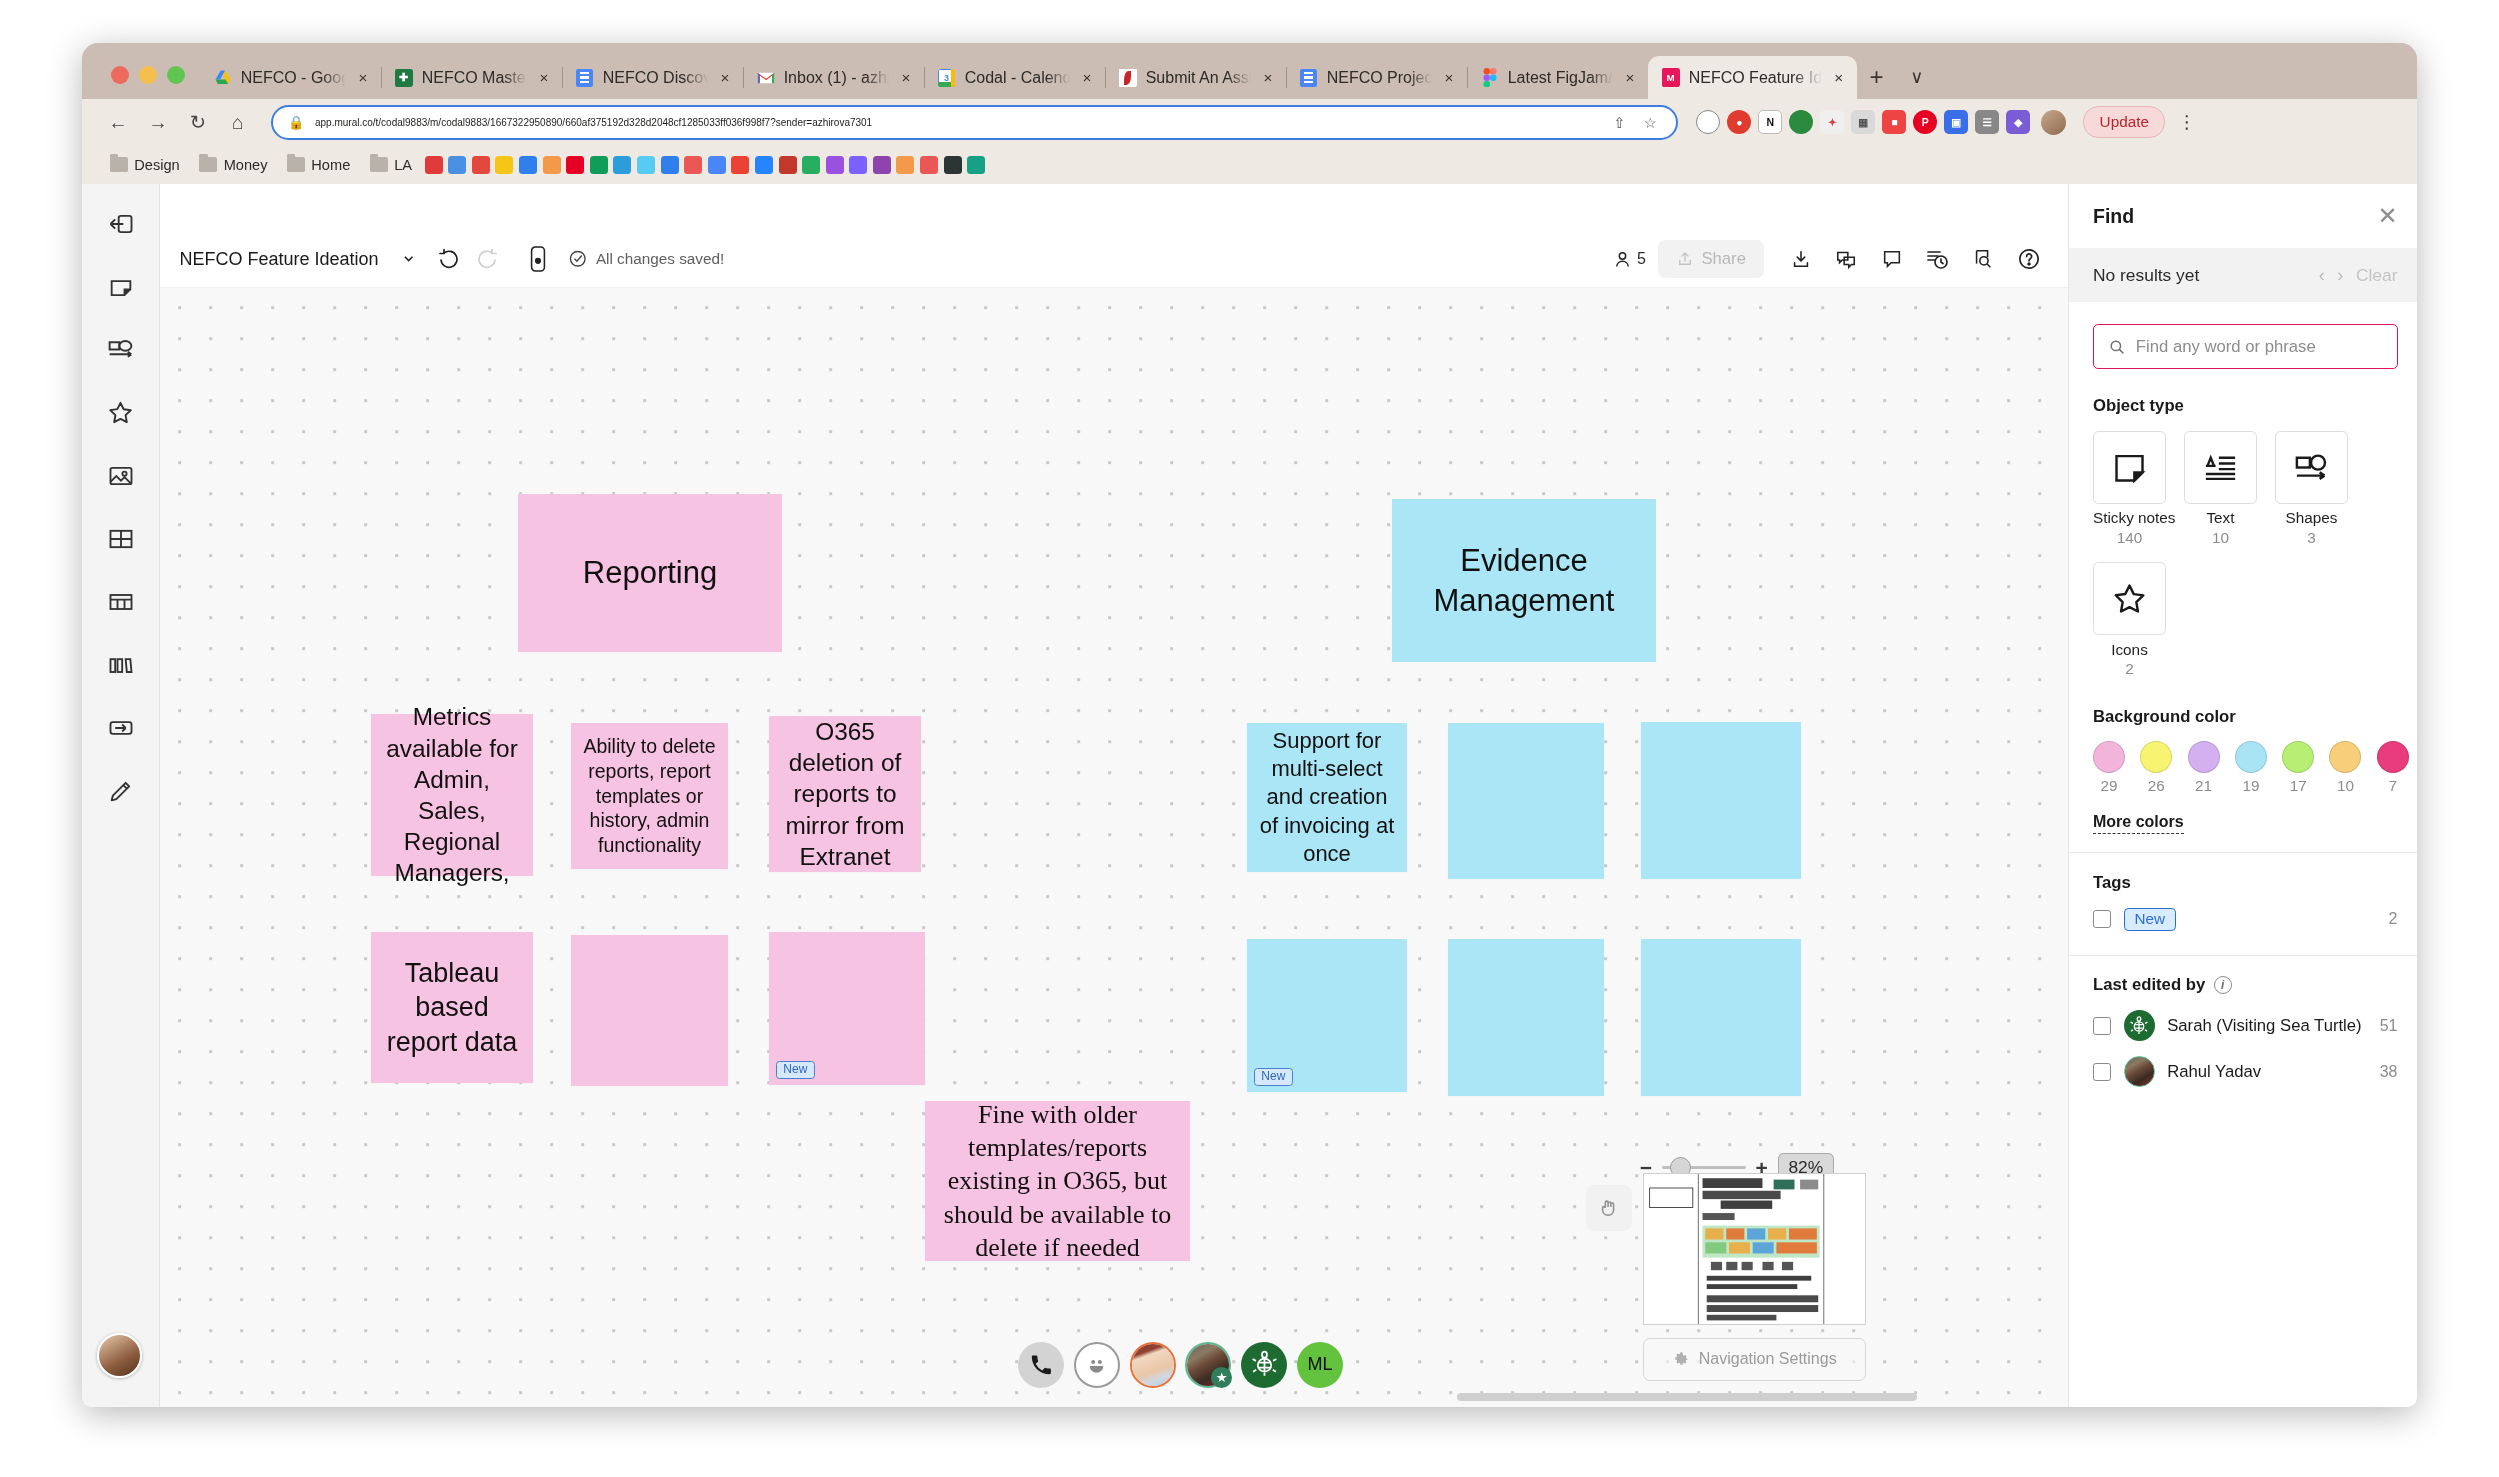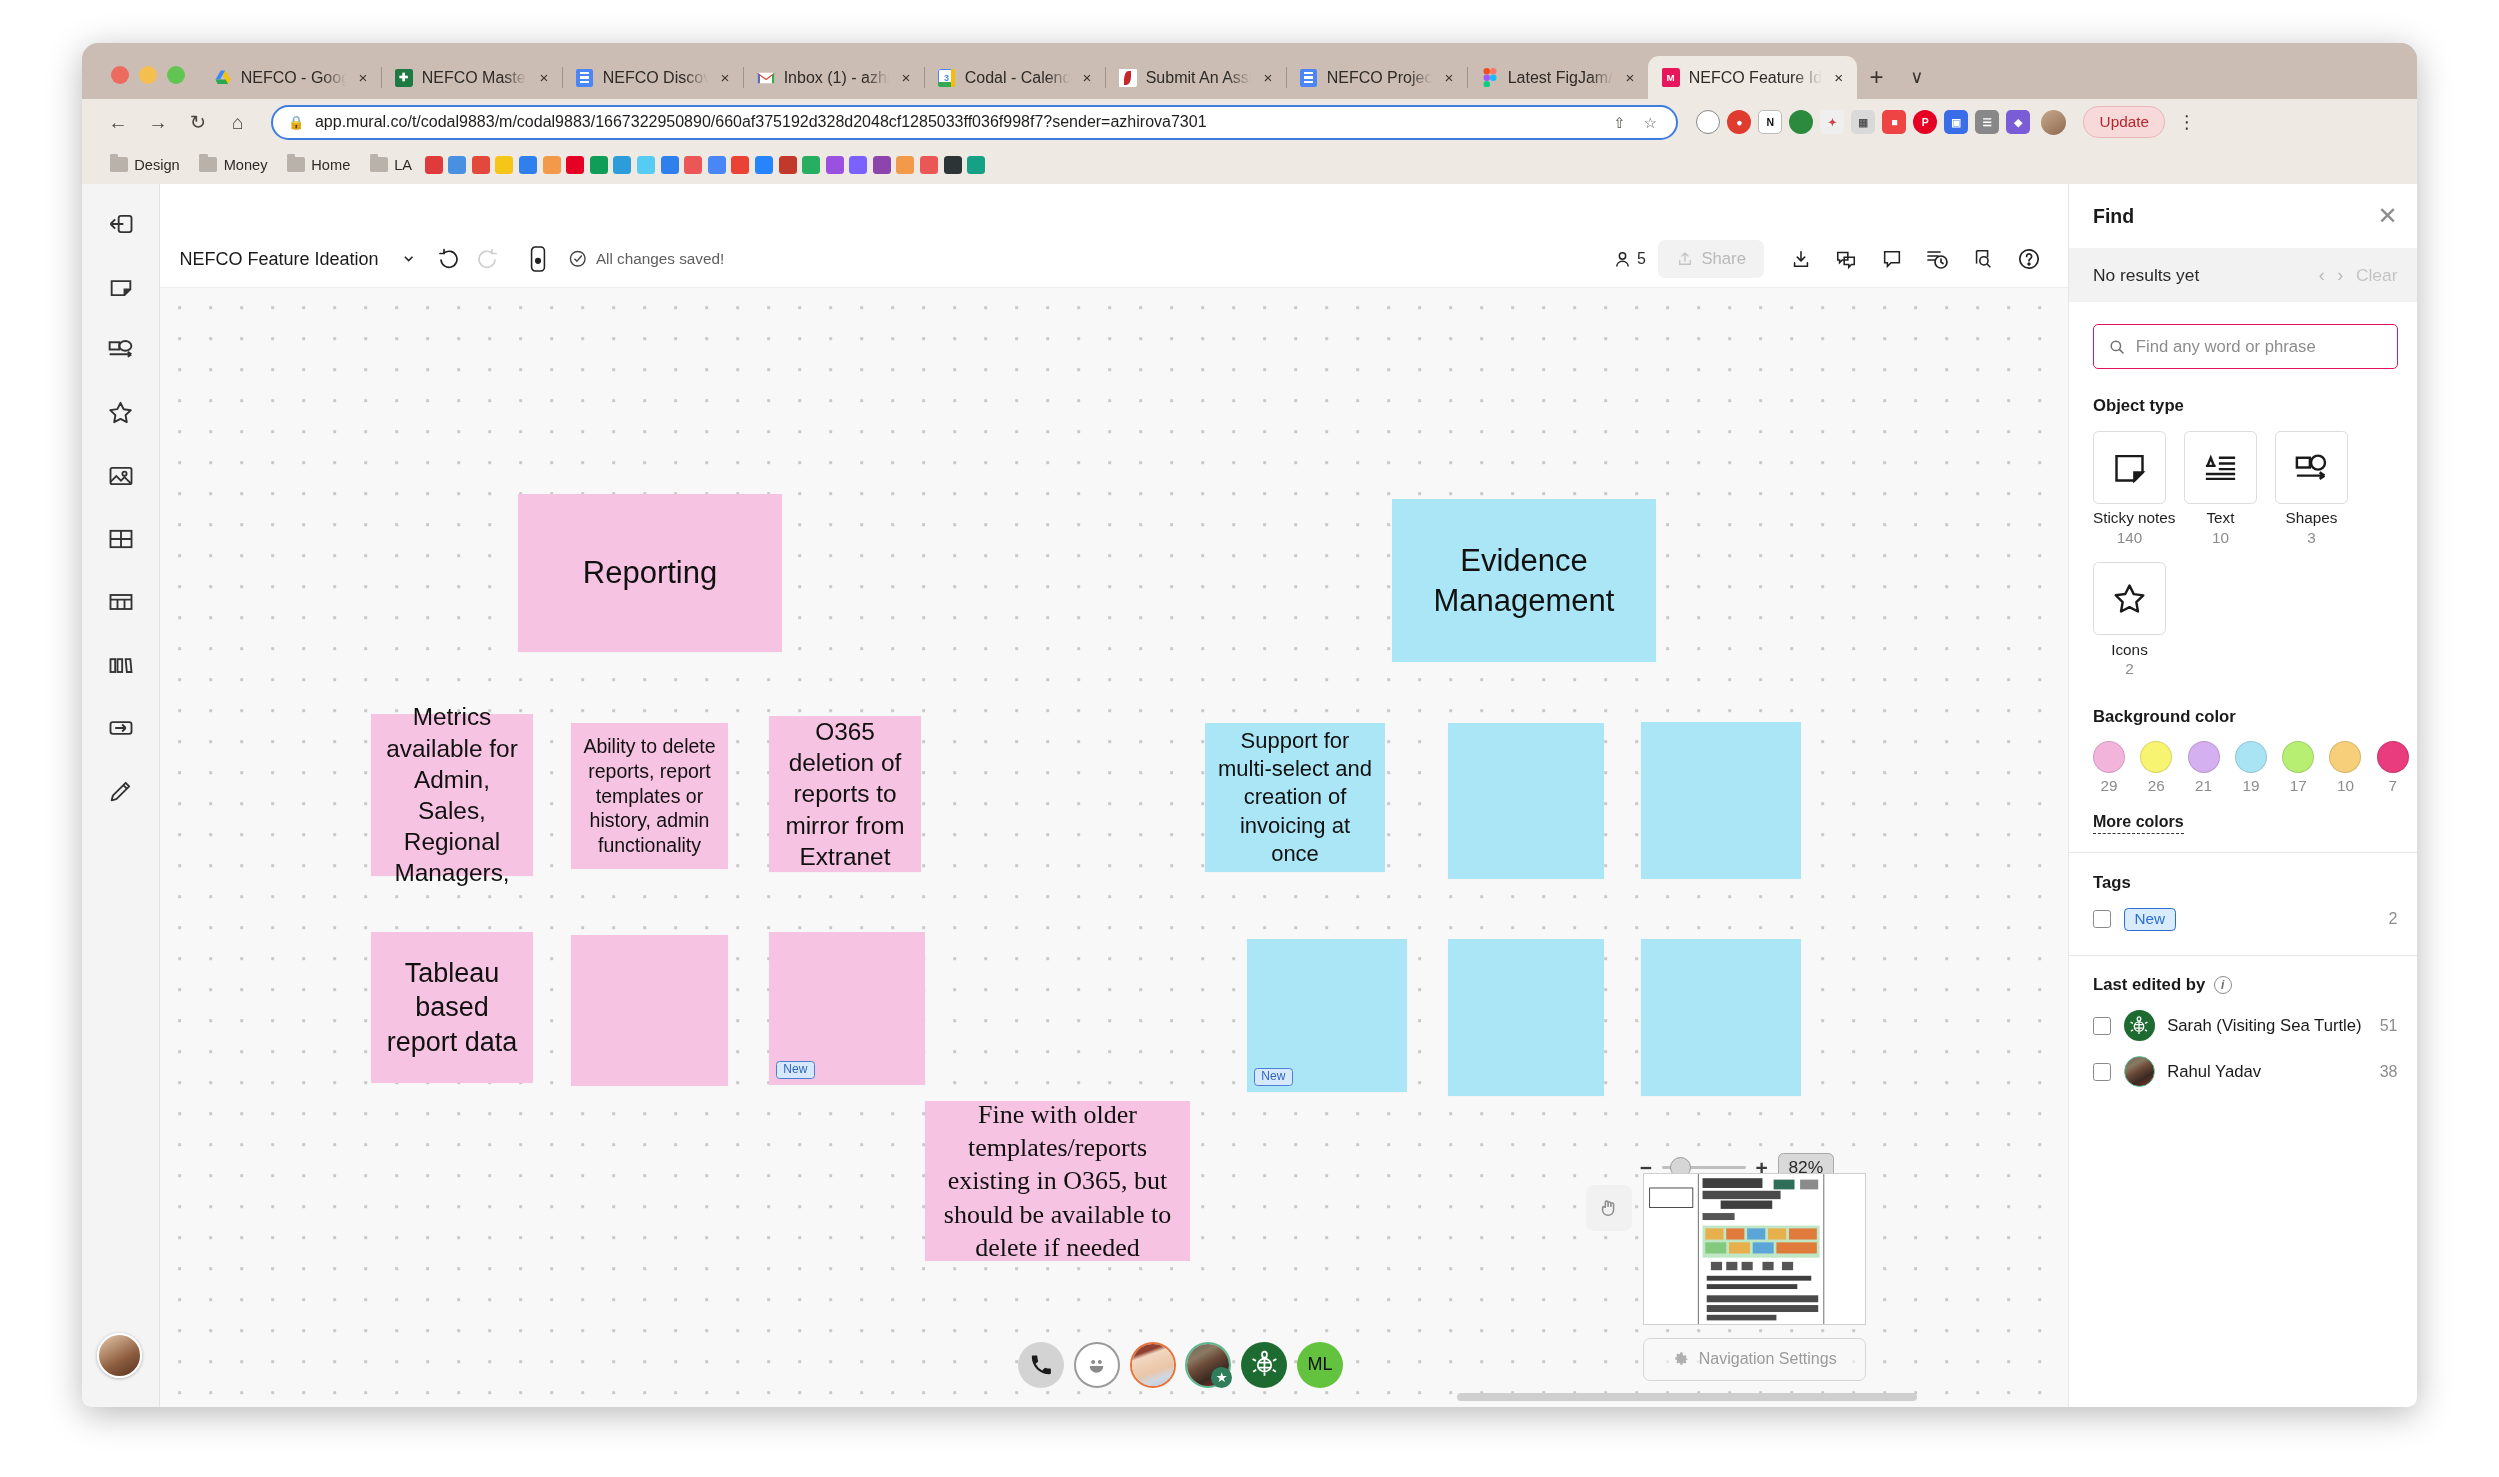--- a/index.html
+++ b/index.html
@@ -128,21 +128,21 @@
     border: 2.1px solid #3d7de0;
     border-radius: 18px;
     display: flex; align-items: center;
     padding: 0 15.3px;
     gap: 9.8px;
     margin-left: 9.8px;
   }
   #omnibox-lock { font-size: 13.3px; color: #3d3a36; }
   #omnibox-url {
     flex: 1 1 auto;
-    font-size: 16px;
+    font-size: 10px;
     color: #1f1d1b;
     white-space: nowrap; overflow: hidden;
   }
   .omni-act { font-size: 14.6px; color: #5a5550; padding: 0 4.2px; }
 
   #ext-icons {
     display: flex; align-items: center; gap: 7px;
     margin-left: 11px;
   }
   .ext {
@@ -945,21 +945,21 @@
             </div>
             <div class="note pink" style="left: 211px; top: 426px; width: 162px; height: 162px; font-size: 24.4px;">
               <span>Metrics available for Admin, Sales, Regional Managers,</span>
             </div>
             <div class="note pink" style="left: 411px; top: 435px; width: 157px; height: 146px; font-size: 19.5px;">
               <span>Ability to delete reports, report templates or history, admin functionality</span>
             </div>
             <div class="note pink" style="left: 609px; top: 428px; width: 152px; height: 156px; font-size: 24.4px;">
               <span>O365 deletion of reports to mirror from Extranet</span>
             </div>
-            <div class="note blue" style="left: 1045px; top: 435px; width: 180px; height: 149px; font-size: 22px;">
+            <div class="note blue" style="left: 1087px; top: 435px; width: 160px; height: 149px; font-size: 22px;">
               <span>Support for multi-select and creation of invoicing at once</span>
             </div>
             <div class="note blue" style="left: 1288px; top: 435px; width: 156px; height: 156px; font-size: 22px;">
               <span></span>
             </div>
             <div class="note blue" style="left: 1481px; top: 434px; width: 160px; height: 157px; font-size: 22px;">
               <span></span>
             </div>
             <div class="note pink" style="left: 211px; top: 644px; width: 162px; height: 151px; font-size: 27px;">
               <span>Tableau based report data</span>

